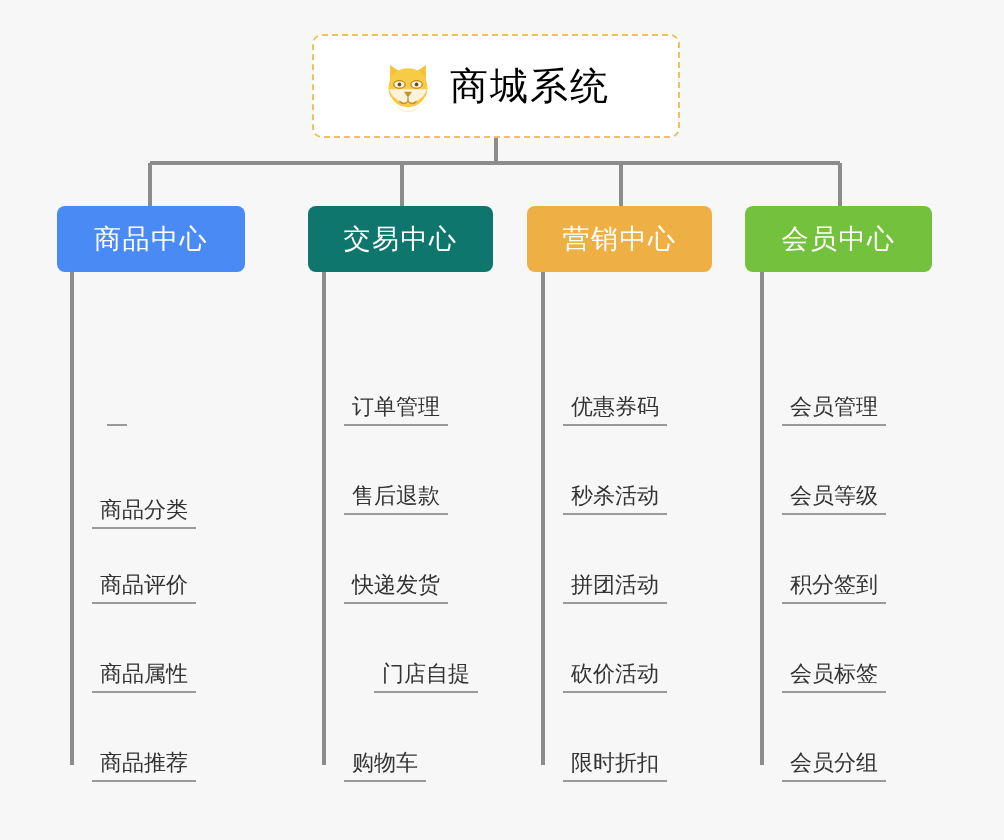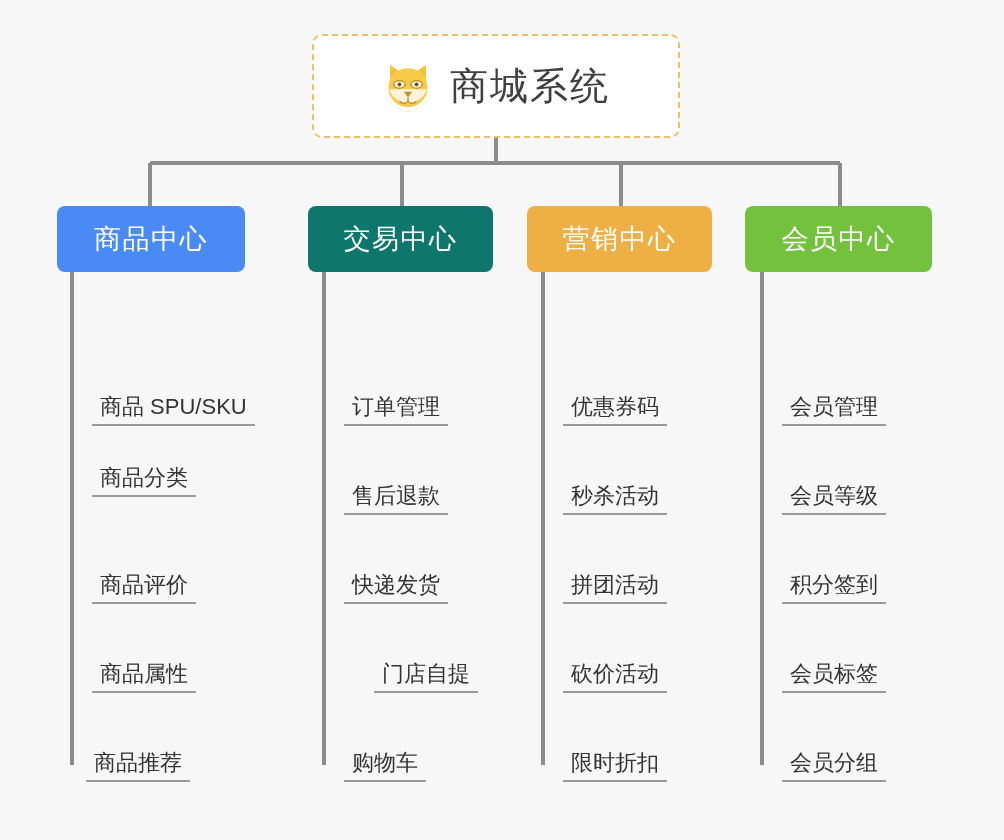--- a/index.html
+++ b/index.html
@@ -36,21 +36,21 @@
     gap: 16px;
   }
   .root-emoji {
     width: 52px;
     height: 52px;
     flex: 0 0 auto;
     display: block;
   }
   .root-title {
     font-size: 38px;
-    color: #404040;
+    color: #000000;
     letter-spacing: 2px;
     line-height: 1;
     white-space: nowrap;
   }
 
   
   .connectors {
     position: absolute;
     left: 0;
     top: 0;
@@ -129,36 +129,35 @@
         <path d="M 496 138 V 163 M 150 163 H 840 M 150 163 V 206 M 72 272 V 765 M 402 163 V 206 M 324 272 V 765 M 621 163 V 206 M 543 272 V 765 M 840 163 V 206 M 762 272 V 765"></path>
       </g>
   </svg>
 
   <div class="branch" style="left:57px;width:188px;">
     <div class="branch-header" style="width:188px;background:#4a8af4;">
       <span>商品中心</span>
     </div>
     <ul class="leaf-list">
       <li class="leaf-item" style="left:35px;top:108px;">
-        <span class="leaf-label">商品 SPU/SKU</span>
-      <div style="position: absolute; height: 2px; background: rgb(154, 154, 154); left: 15px; width: 20px; bottom: 0px;"></div>
-        </li>
-      <li class="leaf-item" style="left:35px;top:179px;">
+      <div style="position: absolute; height: 2px; background: rgb(154, 154, 154); left: 15px; width: 20px; bottom: 0px;"></div>
+        </li>
+      <li class="leaf-item" style="left:35px;top:211px;">
         <span class="leaf-label">商品分类</span>
       <div style="position: absolute; height: 2px; background: rgb(154, 154, 154); left: 15px; width: 20px; bottom: 0px;"></div>
         </li>
       <li class="leaf-item" style="left:35px;top:286px;">
         <span class="leaf-label">商品评价</span>
       <div style="position: absolute; height: 2px; background: rgb(154, 154, 154); left: 15px; width: 20px; bottom: 0px;"></div>
         </li>
       <li class="leaf-item" style="left:35px;top:375px;justify-content:flex-end;">
         <span class="leaf-label">商品属性</span>
       <div style="position: absolute; height: 2px; background: rgb(154, 154, 154); left: 15px; width: 20px; bottom: 0px;"></div>
         </li>
-      <li class="leaf-item" style="left:29px;top:464px;justify-content:flex-end;">
+      <li class="leaf-item" style="left:35px;top:464px;justify-content:flex-end;">
         <span class="leaf-label">商品推荐</span>
       <div style="position: absolute; height: 2px; background: rgb(154, 154, 154); left: 15px; width: 20px; bottom: 0px;"></div>
         </li>
       <li class="leaf-item" style="left:35px;top:553px;">
         <span class="leaf-label">商品品牌</span>
       </li>
     </ul>
   </div>
 
   <div class="branch" style="left:308px;width:185px;">

